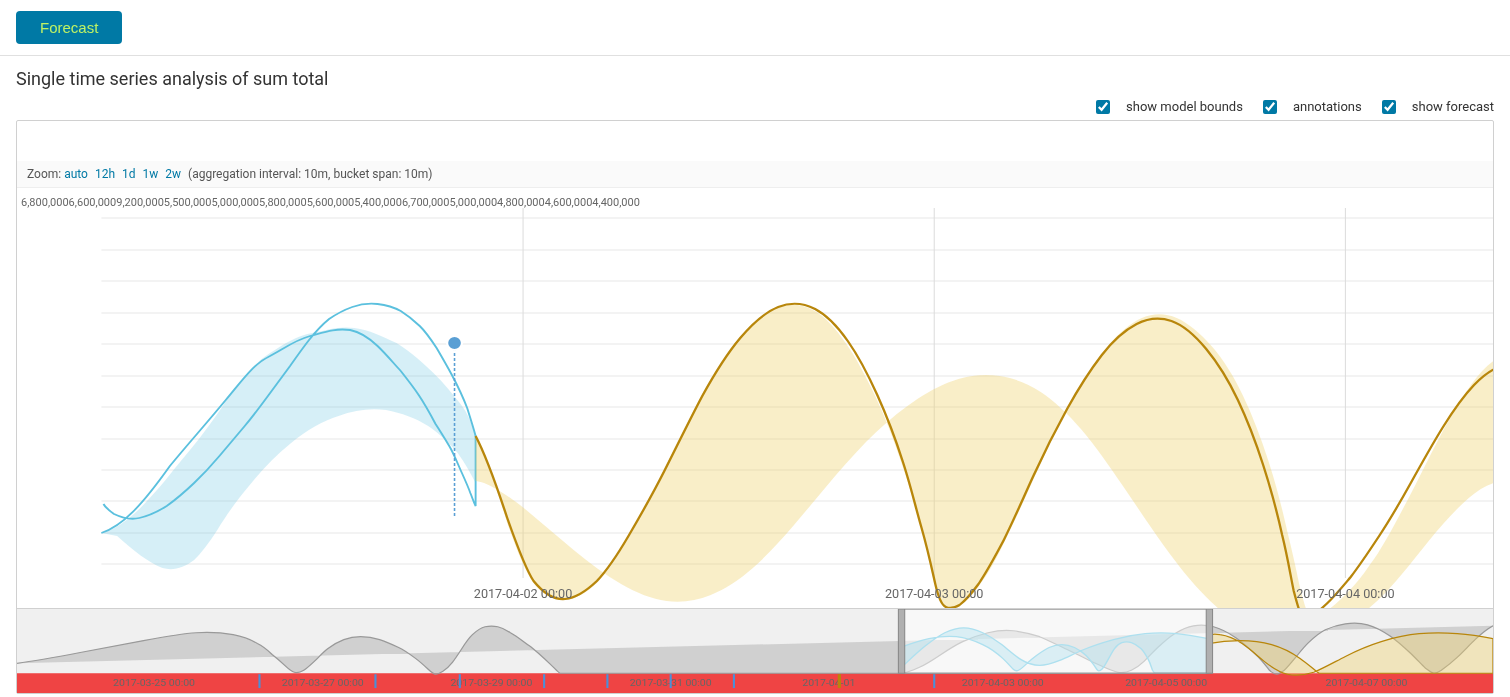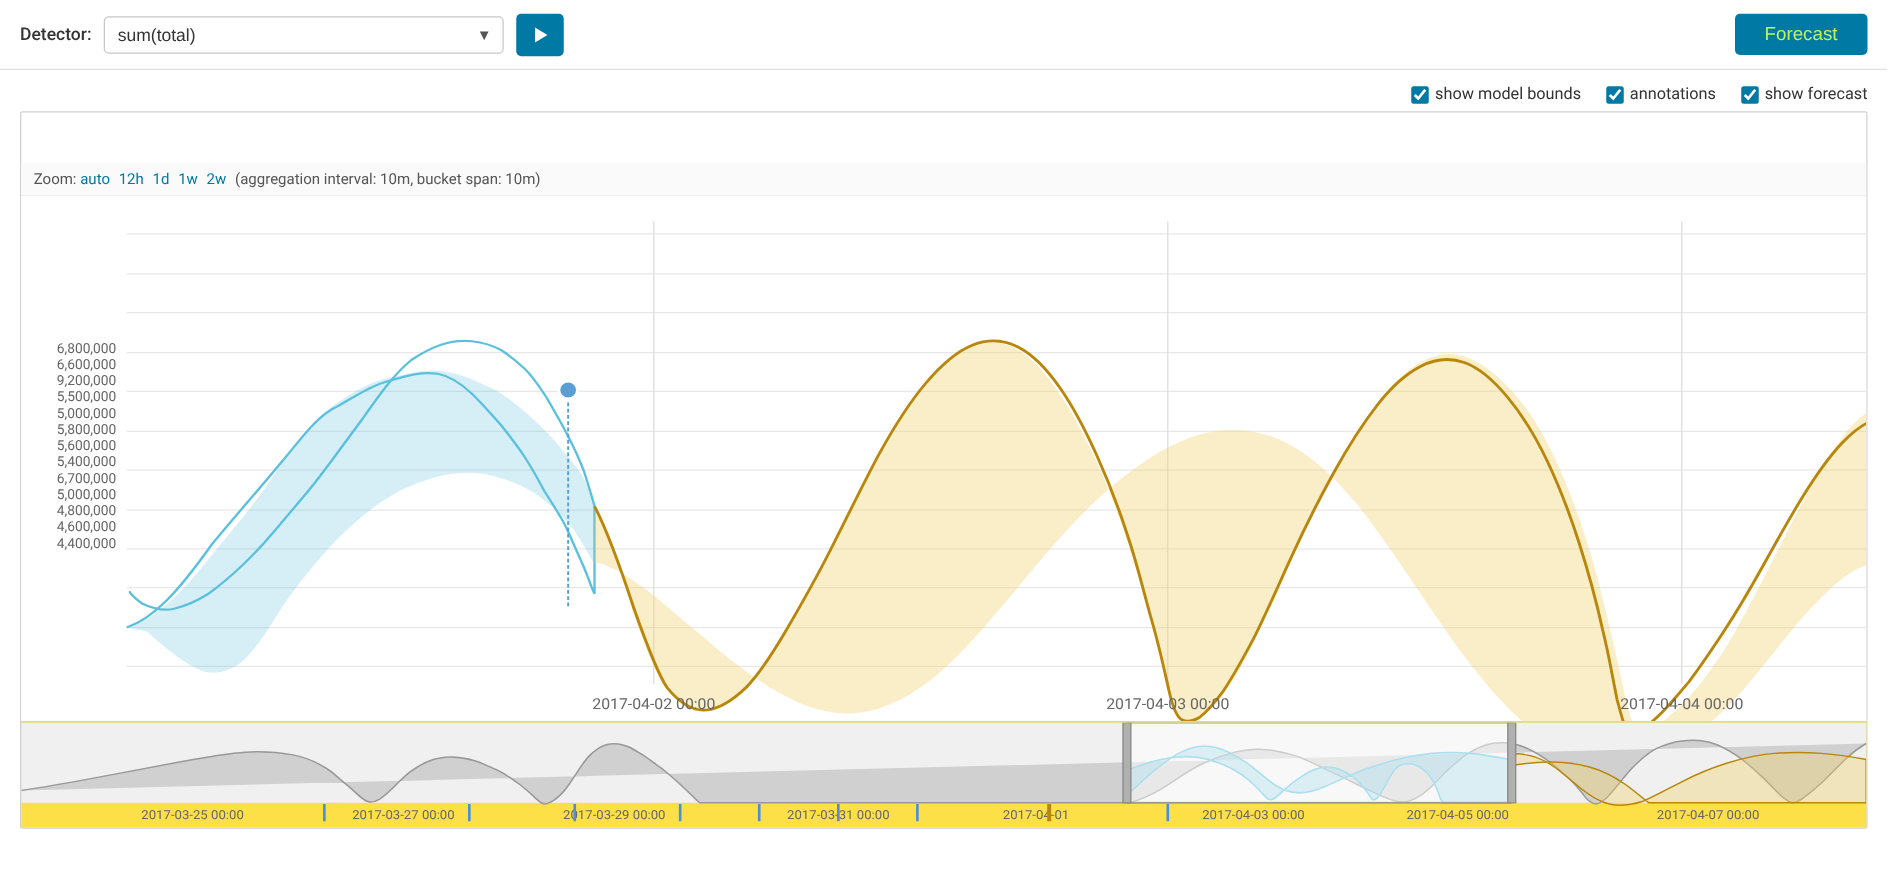--- a/index.html
+++ b/index.html
@@ -37,21 +37,21 @@
     
     .page-content { padding: 12px 16px; }
     
     .page-title { font-size: 18px; font-weight: 400; color: #333; margin-bottom: 10px; }
     
     .chart-controls {
       display: flex; justify-content: flex-end; align-items: center;
       gap: 20px; margin-bottom: 6px;
     }
     .checkbox-label {
-      display: flex; align-items: center; gap: 5px; font-size: 13px; cursor: pointer;
+      display: flex; align-items: center; gap: 16px; font-size: 13px; cursor: pointer;
     }
     .checkbox-label input[type="checkbox"] { width: 14px; height: 14px; accent-color: #0079a5; }
     
     .chart-container {
       border: 1px solid #d0d0d0; border-radius: 2px;
       background: #fff; position: relative;
     }
     
     .zoom-bar {
       padding: 6px 10px; font-size: 12px; color: #555;
@@ -62,54 +62,41 @@
     
     .main-chart {
       position: relative; height: 420px; overflow: hidden;
       background: #fff;
     }
     
     .chart-svg { width: 100%; height: 100%; }
     
     .y-axis-labels {
       position: absolute; left: 0; top: 0; height: 100%;
-      width: 80px; display: flex; flex-direction: column;
-      justify-content: center; padding: 8px 4px 30px 4px;
+      width: 80px; display: flex; flex-direction: row;
+      justify-content: flex-start; padding: 8px 4px 30px 4px;
       pointer-events: none;
     }
     .y-label { font-size: 11px; color: #666; text-align: right; }
     
     .minimap {
-      height: 85px; background: #fde047; border-top: 1px solid #d0d0d0;
+      height: 85px; background: #ef4444; border-top: 1px solid #d0d0d0;
       position: relative; overflow: hidden;
     }
     .minimap-svg { width: 100%; height: 100%; }
   </style>
 </head>
 <body>
 
 <div class="top-bar">
-  <div class="detector-left">
-    <span class="detector-label">Detector:</span>
-    <div class="detector-select-wrapper">
-      <select class="detector-select">
-        <option>sum(total)</option>
-      </select>
-      <span class="select-arrow">▼</span>
-    </div>
-    <button class="run-button" title="Run">
-      <svg viewBox="0 0 16 16">
-        <polygon points="4,2 14,8 4,14" fill="white"></polygon>
-      </svg>
-    </button>
-  </div>
   <button class="forecast-button">Forecast</button>
 </div>
 
 <div class="page-content">
+  <h1 class="page-title">Single time series analysis of sum total</h1>
 
   <div class="chart-controls">
     <label class="checkbox-label">
       <input type="checkbox" checked="" style="">
       <span>show model bounds</span>
     </label>
     <label class="checkbox-label">
       <input type="checkbox" checked="" style="">
       <span>annotations</span>
     </label>

